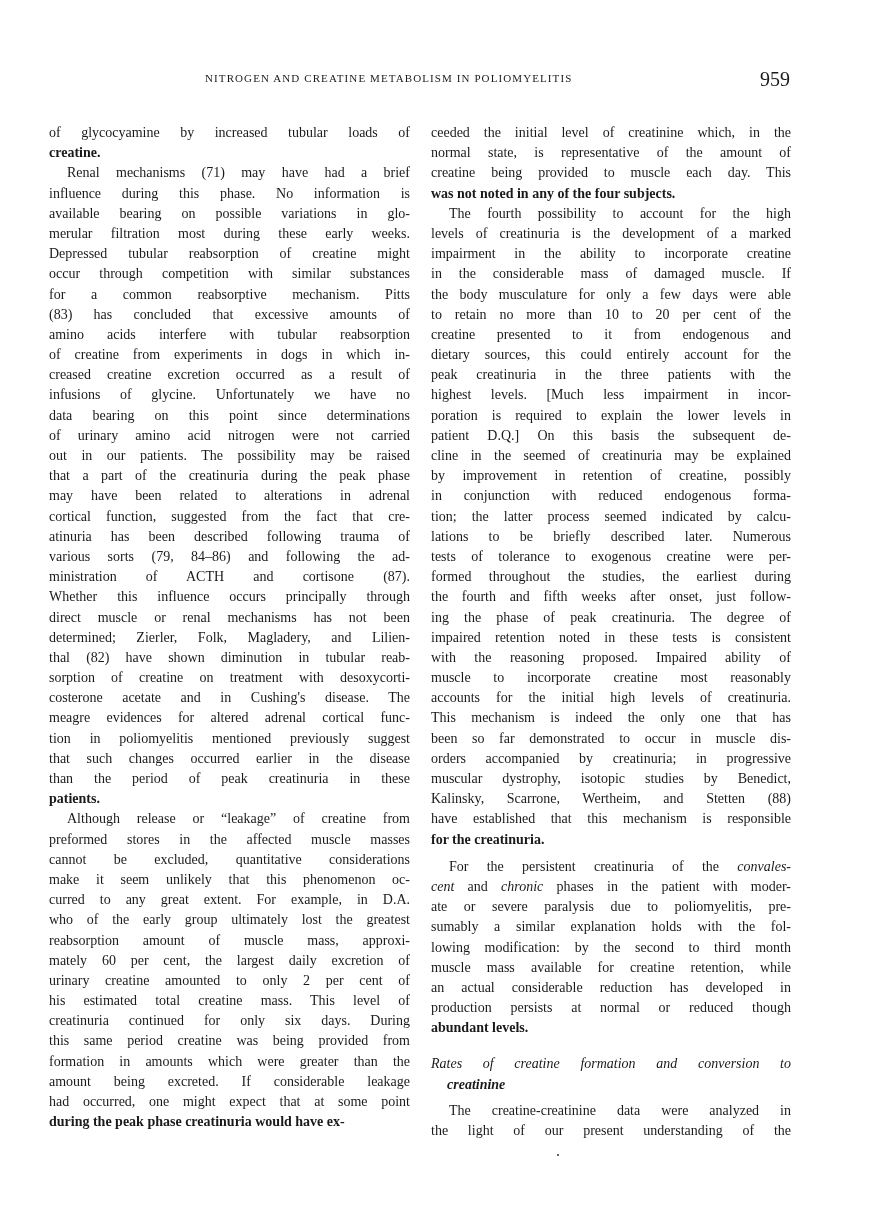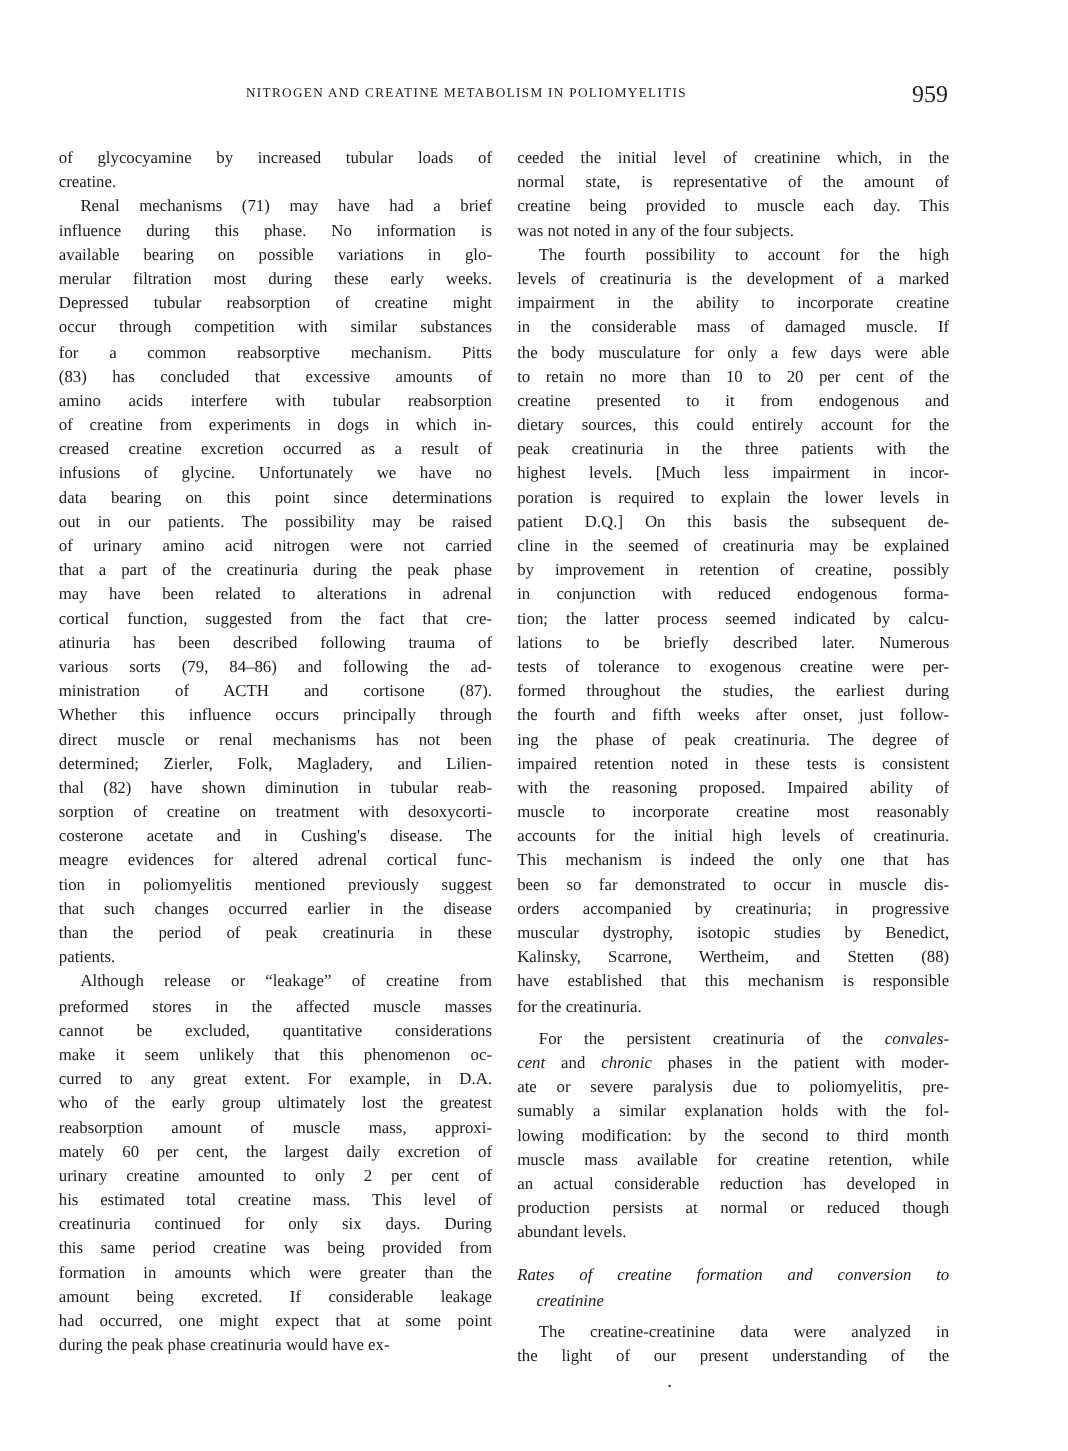--- a/index.html
+++ b/index.html
@@ -6,21 +6,21 @@
   body { width: 890px; height: 1209px; position: relative; overflow: hidden;
          font-family: "Liberation Serif", "DejaVu Serif", serif; color: #1a1a1a; }
   .header { position: absolute; top: 68px; left: 49px; width: 741px; height: 22px; }
   .running-head { position: absolute; left: 156px; top: 4px; font-size: 11px;
                   letter-spacing: 1.1px; text-transform: uppercase; }
   .page-number { position: absolute; right: 0; top: 0; font-size: 20px; }
   .col { position: absolute; top: 108px; width: 361px; font-size: 14px; line-height: 20.2px; margin-top: 15px; }
   .col.left { left: 49px; }
   .col.right { left: 431px; width: 360px; }
   .line { display: block; white-space: nowrap; text-align: justify; text-align-last: justify; height: 20.2px; }
-  .line.last { text-align-last: left; }
+  .line.last { text-align-last: left; font-weight: bold; }
   .line.indent { padding-left: 18px; }
   .line.subind { padding-left: 16px; }
   .spacer { display: block; height: 10px; }
   .heading { font-style: italic; }
   em { font-style: italic; }
   .dot { position: absolute; left: 557px; top: 1154px; width: 2px; height: 2px; background: #333; border-radius: 1px; }
 </style>
 </head>
 <body>
 
@@ -38,22 +38,22 @@
     <span class="line">merular filtration most during these early weeks.</span>
     <span class="line">Depressed tubular reabsorption of creatine might</span>
     <span class="line">occur through competition with similar substances</span>
     <span class="line">for a common reabsorptive mechanism.  Pitts</span>
     <span class="line">(83) has concluded that excessive amounts of</span>
     <span class="line">amino acids interfere with tubular reabsorption</span>
     <span class="line">of creatine from experiments in dogs in which in-</span>
     <span class="line">creased creatine excretion occurred as a result of</span>
     <span class="line">infusions of glycine.  Unfortunately we have no</span>
     <span class="line">data bearing on this point since determinations</span>
+    <span class="line">of urinary amino acid nitrogen were not carried</span>
     <span class="line">out in our patients.  The possibility may be raised</span>
-    <span class="line">of urinary amino acid nitrogen were not carried</span>
     <span class="line">that a part of the creatinuria during the peak phase</span>
     <span class="line">may have been related to alterations in adrenal</span>
     <span class="line">cortical function, suggested from the fact that cre-</span>
     <span class="line">atinuria has been described following trauma of</span>
     <span class="line">various sorts (79, 84–86) and following the ad-</span>
     <span class="line">ministration of ACTH and cortisone (87).</span>
     <span class="line">Whether this influence occurs principally through</span>
     <span class="line">direct muscle or renal mechanisms has not been</span>
     <span class="line">determined; Zierler, Folk, Magladery, and Lilien-</span>
     <span class="line">thal (82) have shown diminution in tubular reab-</span>

